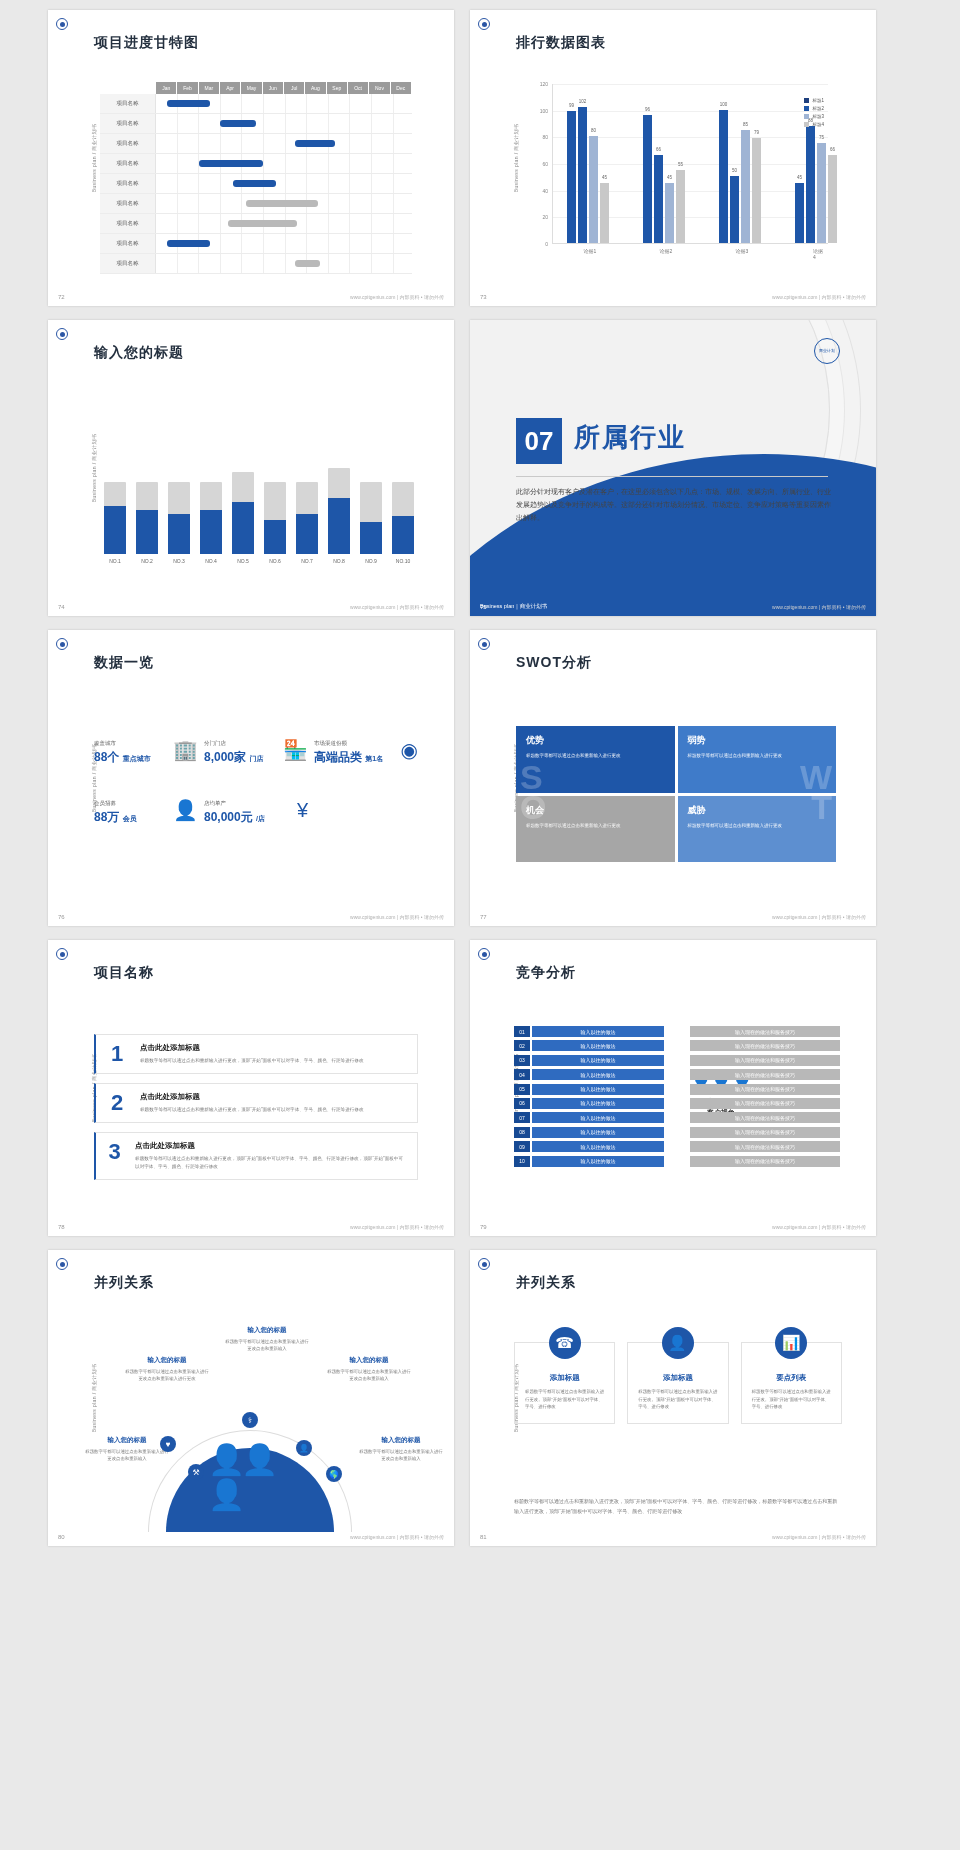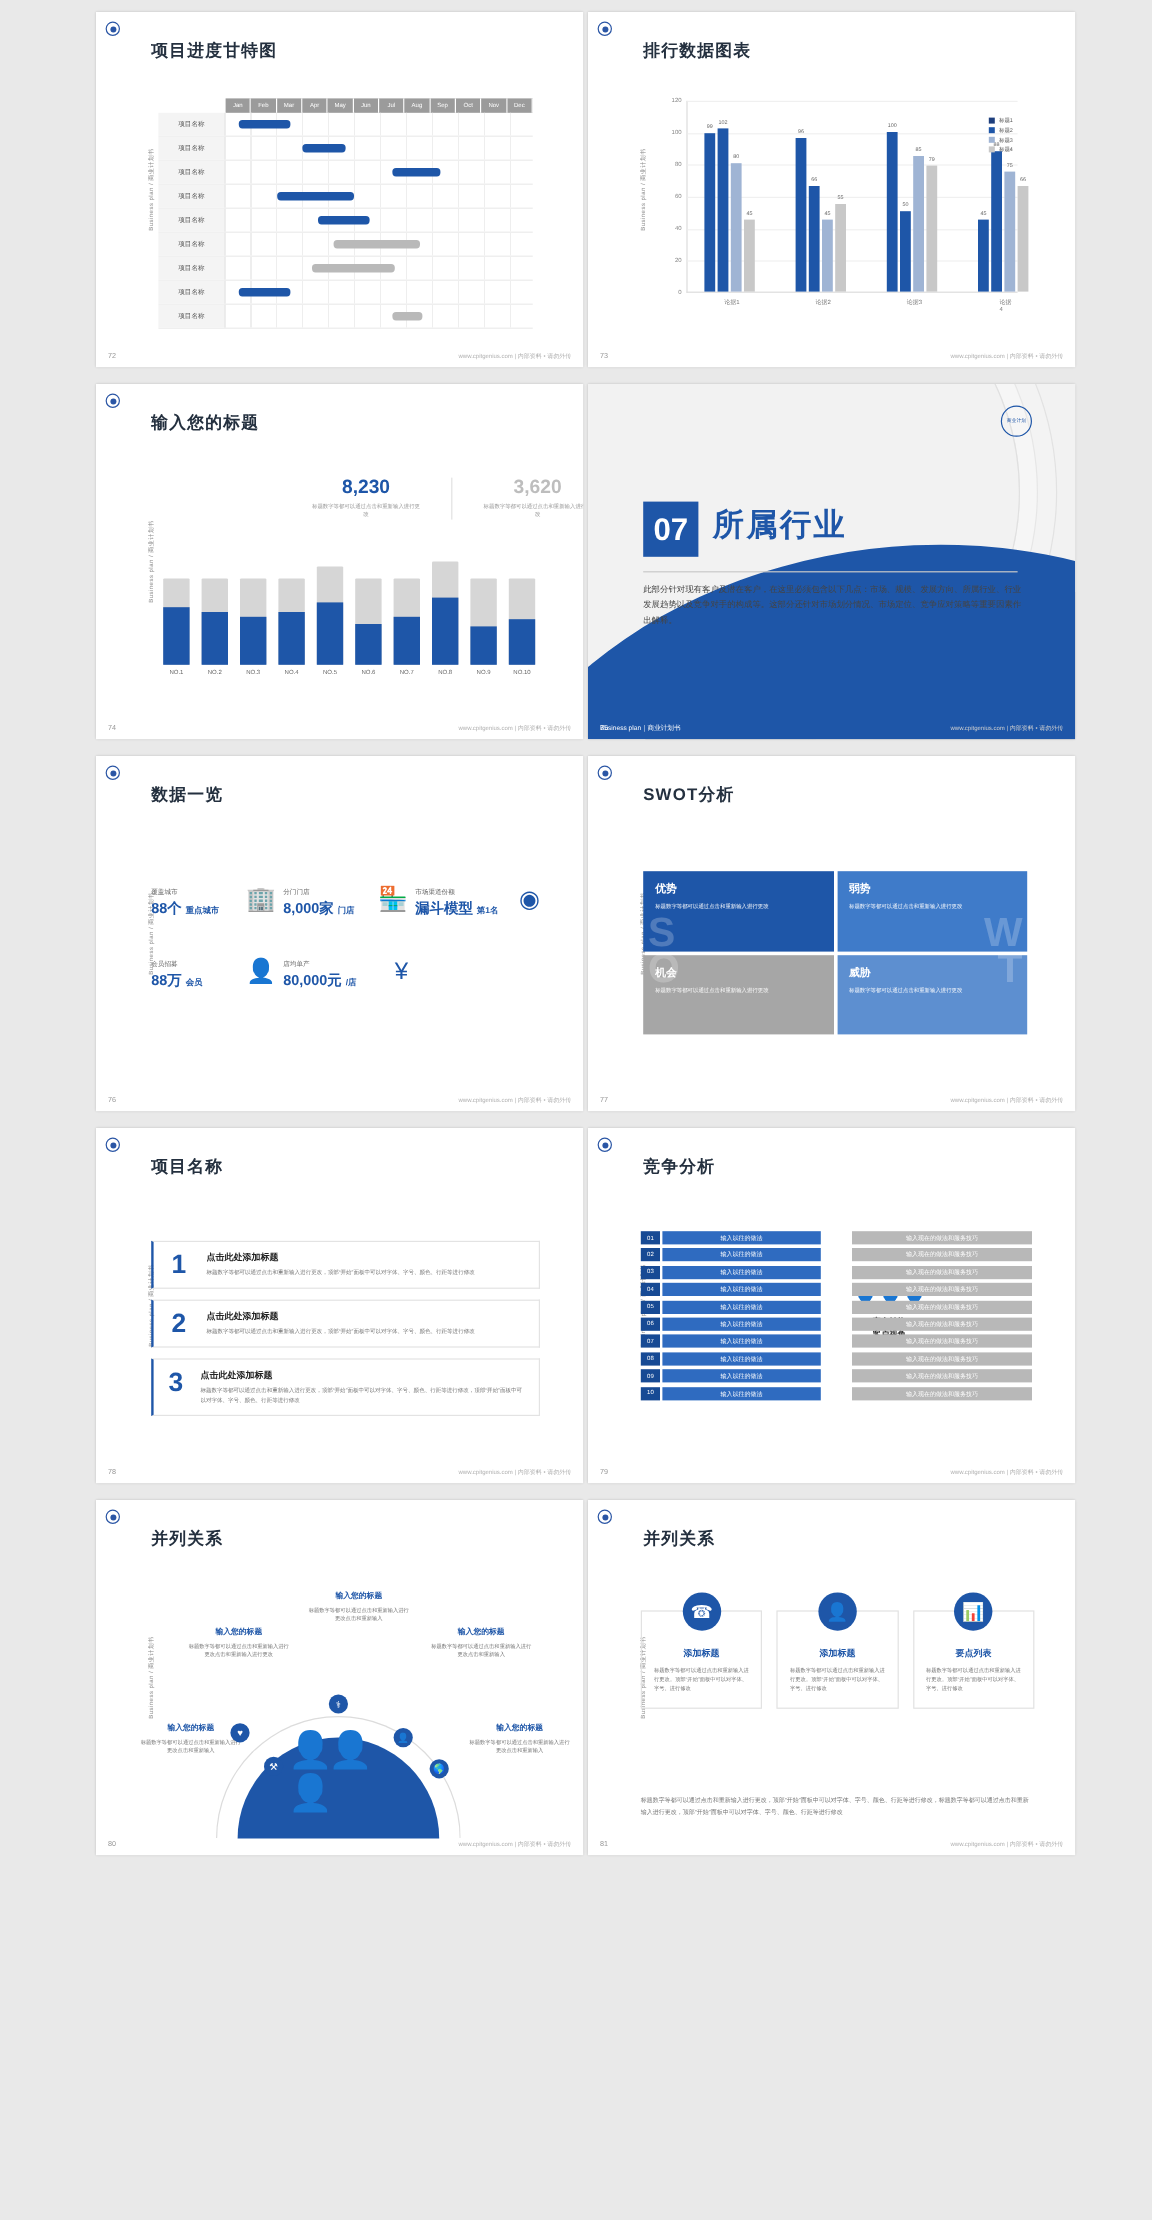--- a/index.html
+++ b/index.html
@@ -7,22 +7,22 @@
   body {
     width: 960px; height: 1850px;
     background: #e9e9e9;
     font-family: "Liberation Sans", sans-serif;
     color: #333;
   }
   .grid {
     display: grid;
     grid-template-columns: 406px 406px;
     grid-auto-rows: 296px;
-    gap: 14px 4px;
-    padding: 10px 80px;
+    gap: 14px 16px;
+    padding: 10px 48px;
   }
   .slide {
     position: relative;
     background: #ffffff;
     overflow: hidden;
     box-shadow: 0 0 2px rgba(0,0,0,0.18);
   }
   .corner-icon {
     position:absolute; left:8px; top:8px; width:12px; height:12px;
     border-radius:50%; border:1px solid #2b56a5;
@@ -372,31 +372,20 @@
     </div>
     <div class="pagenum">73</div>
     <div class="footer-right">www.cpitgenius.com | 内部资料 • 请勿外传</div>
   </div>
 
   <div class="slide">
     <div class="corner-icon"></div>
     <div class="side-label">Business plan / 商业计划书</div>
     <div class="title">输入您的标题</div>
 
-    <div class="kpis">
-      <div class="kpi">
-        <div class="big">8,230</div>
-        <div class="desc">标题数字等都可以通过点击和重新输入进行更改</div>
-      </div>
-      <div class="kpi-sep"></div>
-      <div class="kpi grey">
-        <div class="big">3,620</div>
-        <div class="desc">标题数字等都可以通过点击和重新输入进行更改</div>
-      </div>
-    </div>
 
     <div class="rank">
       <div class="rcol">
           <div class="rbar" style="height:72px">
             <i style="height:48px"></i>
           </div>
           <div class="rlabel">NO.1</div>
         </div>
       <div class="rcol">
           <div class="rbar" style="height:72px">
@@ -488,21 +477,21 @@
           <div class="val"><span>88个</span> <small>重点城市</small></div>
         </div>
         <div class="dat-item">
           <span class="dat-ico">🏪</span>
           <div class="cap">分门门店</div>
           <div class="val"><span>8,000家</span> <small>门店</small></div>
         </div>
         <div class="dat-item">
           <span class="dat-ico">◉</span>
           <div class="cap">市场渠道份额</div>
-          <div class="val"><span>漏斗模型</span> <small>第1名</small></div>
+          <div class="val"><span>高端品类</span> <small>第1名</small></div>
         </div>
       </div>
       <div class="dat-row">
         <div class="dat-item">
           <span class="dat-ico">👤</span>
           <div class="cap">会员招募</div>
           <div class="val"><span>88万</span> <small>会员</small></div>
         </div>
         <div class="dat-item">
           <span class="dat-ico">¥</span>

